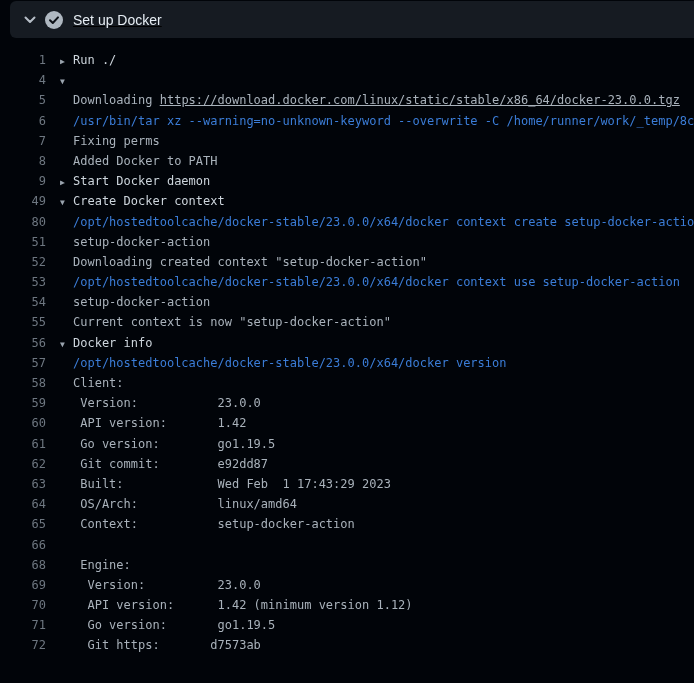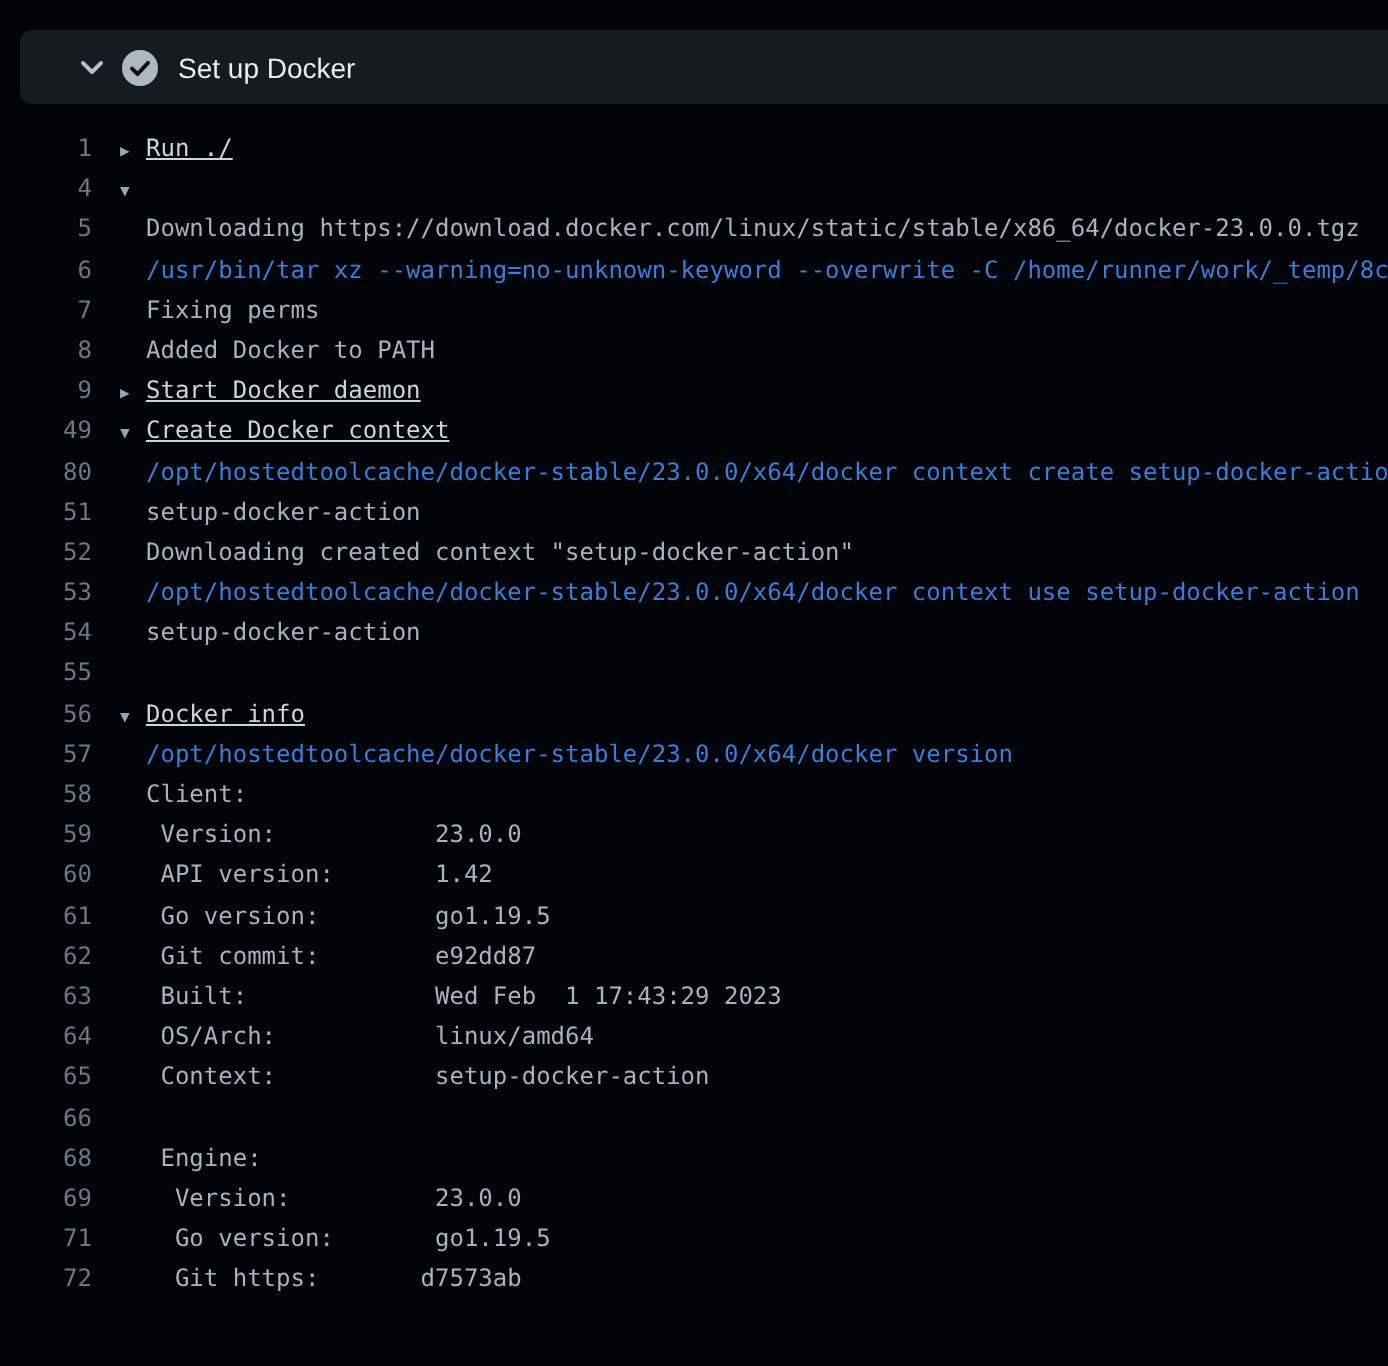--- a/index.html
+++ b/index.html
@@ -5,28 +5,29 @@
   html, body { margin: 0; padding: 0; }
   body {
     width: 694px; height: 683px;
     background: var(--bg, #010409);
     overflow: hidden;
     font-family: "DejaVu Sans Mono", "Liberation Mono", monospace;
   }
   
   .step-header {
     margin-left: 10px;
-    margin-top: 15px;
+    margin-top: 1px;
     height: 37px;
     background: var(--panel, #161b22);
     border-radius: 6px 0 0 6px;
     display: flex;
     align-items: center;
-    padding-left: 25px;
+    padding-left: 9px;
     box-sizing: border-box;
+    text-decoration: underline;
   }
   .chev { width: 14px; height: 14px; margin: 0 8px 0 4px; display: flex; align-items: center; justify-content: center; cursor: pointer; }
   .status-ico { width: 18px; height: 18px; margin-right: 10px; }
   .step-title {
     font-family: "Liberation Sans", "DejaVu Sans", sans-serif;
     font-size: 14px;
     color: var(--title, #e6edf3);
   }
   
   .log {
@@ -53,24 +54,24 @@
     display: inline-block;
     width: 27px;
     flex: 0 0 27px;
     text-align: left;
     padding-left: 14px;
     box-sizing: border-box;
     font-size: 8px;
     color: var(--muted, #9aa4ae);
   }
   .content { color: var(--text, #a9b2bb); white-space: pre; }
-  .row.group .content { color: var(--grouptext, #cdd5dc); text-decoration: underline; }
+  .row.group .content { color: var(--grouptext, #cdd5dc); }
   .row.group { cursor: pointer; }
   .content.cmd { color: var(--blue, #3b7dd8); }
-  .loglink { cursor: pointer; color: var(--text, #a9b2bb); }
+  .loglink { text-decoration: underline; cursor: pointer; color: var(--text, #a9b2bb); }
 </style>
 </head>
 <body>
 
 <div class="step-header">
   <span class="chev">
     <svg width="12" height="8" viewBox="0 0 12 8">
       <path d="M1.5 1.5 L6 6 L10.5 1.5" fill="none" stroke="#b6bec7" stroke-width="2" stroke-linecap="round" stroke-linejoin="round"></path>
     </svg>
   </span>
@@ -90,29 +91,30 @@
     <div class="row"><span class="num">6</span><span class="marker"></span><span class="content cmd">/usr/bin/tar xz --warning=no-unknown-keyword --overwrite -C /home/runner/work/_temp/8c931</span></div>
     <div class="row"><span class="num">7</span><span class="marker"></span><span class="content">Fixing perms</span></div>
     <div class="row"><span class="num">8</span><span class="marker"></span><span class="content">Added Docker to PATH</span></div>
     <div class="row group"><span class="num">9</span><span class="marker">▶</span><span class="content">Start Docker daemon</span></div>
     <div class="row group"><span class="num">49</span><span class="marker">▼</span><span class="content">Create Docker context</span></div>
     <div class="row"><span class="num">80</span><span class="marker"></span><span class="content cmd">/opt/hostedtoolcache/docker-stable/23.0.0/x64/docker context create setup-docker-action</span></div>
     <div class="row"><span class="num">51</span><span class="marker"></span><span class="content">setup-docker-action</span></div>
     <div class="row"><span class="num">52</span><span class="marker"></span><span class="content">Downloading created context "setup-docker-action"</span></div>
     <div class="row"><span class="num">53</span><span class="marker"></span><span class="content cmd">/opt/hostedtoolcache/docker-stable/23.0.0/x64/docker context use setup-docker-action</span></div>
     <div class="row"><span class="num">54</span><span class="marker"></span><span class="content">setup-docker-action</span></div>
-    <div class="row"><span class="num">55</span><span class="marker"></span></div>
+    <div class="row"><span class="num">55</span><span class="marker"></span><span class="content">Current context is now "setup-docker-action"</span></div>
     <div class="row group"><span class="num">56</span><span class="marker">▼</span><span class="content">Docker info</span></div>
     <div class="row"><span class="num">57</span><span class="marker"></span><span class="content cmd">/opt/hostedtoolcache/docker-stable/23.0.0/x64/docker version</span></div>
     <div class="row"><span class="num">58</span><span class="marker"></span><span class="content">Client:</span></div>
     <div class="row"><span class="num">59</span><span class="marker"></span><span class="content"> Version:           23.0.0</span></div>
     <div class="row"><span class="num">60</span><span class="marker"></span><span class="content"> API version:       1.42</span></div>
     <div class="row"><span class="num">61</span><span class="marker"></span><span class="content"> Go version:        go1.19.5</span></div>
     <div class="row"><span class="num">62</span><span class="marker"></span><span class="content"> Git commit:        e92dd87</span></div>
     <div class="row"><span class="num">63</span><span class="marker"></span><span class="content"> Built:             Wed Feb  1 17:43:29 2023</span></div>
     <div class="row"><span class="num">64</span><span class="marker"></span><span class="content"> OS/Arch:           linux/amd64</span></div>
     <div class="row"><span class="num">65</span><span class="marker"></span><span class="content"> Context:           setup-docker-action</span></div>
     <div class="row"><span class="num">66</span><span class="marker"></span><span class="content"></span></div>
     <div class="row"><span class="num">68</span><span class="marker"></span><span class="content"> Engine:</span></div>
     <div class="row"><span class="num">69</span><span class="marker"></span><span class="content">  Version:          23.0.0</span></div>
+    <div class="row"><span class="num">70</span><span class="marker"></span><span class="content">  API version:      1.42 (minimum version 1.12)</span></div>
     <div class="row"><span class="num">71</span><span class="marker"></span><span class="content">  Go version:       go1.19.5</span></div>
     <div class="row"><span class="num">72</span><span class="marker"></span><span class="content">  Git https:       d7573ab</span></div>
   </div>
 
 </body></html>

